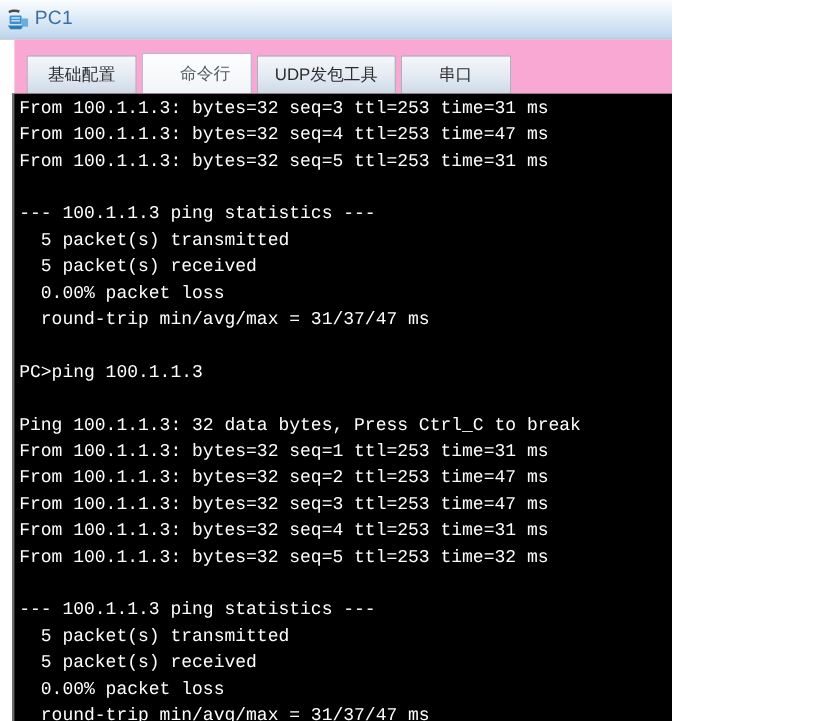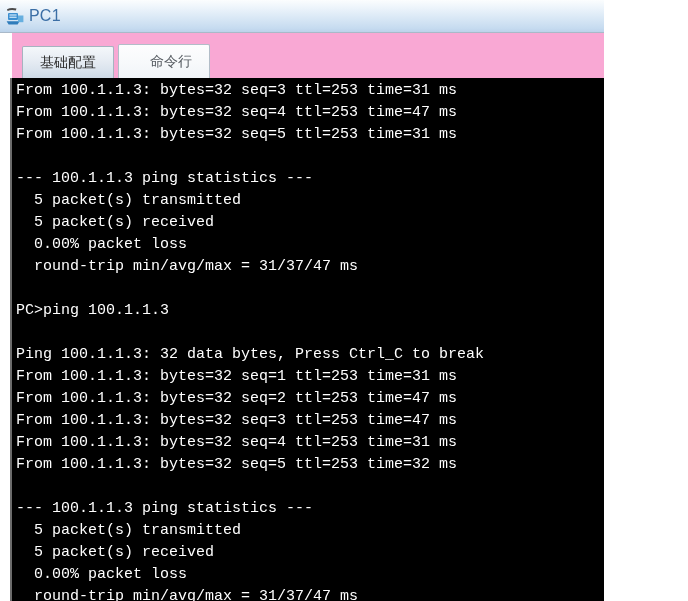--- a/index.html
+++ b/index.html
@@ -8,21 +8,21 @@
     background: #ffffff;
   }
   body {
     width: 688px;
     height: 601px;
     overflow: hidden;
     font-family: "Liberation Sans", sans-serif;
   }
   .window {
     position: relative;
-    width: 604px;
+    width: 560px;
     height: 601px;
     background: #ffffff;
     overflow: hidden;
   }
 
   
   .titlebar {
     position: absolute;
     left: 0;
     top: 0;
@@ -157,20 +157,26 @@
   </div>
 
   <div class="tabstrip">
     <div class="tabs">
       <div class="tab">
         <span>基础配置</span>
       </div>
       <div class="tab selected">
         <span>命令行</span>
       </div>
+      <div class="tab">
+        <span>UDP发包工具</span>
+      </div>
+      <div class="tab">
+        <span>串口</span>
+      </div>
     </div>
   </div>
 
   <div class="terminal-outer">
     <div class="terminal" id="terminal-output"><div class="term-line">From 100.1.1.3: bytes=32 seq=3 ttl=253 time=31 ms</div><div class="term-line">From 100.1.1.3: bytes=32 seq=4 ttl=253 time=47 ms</div><div class="term-line">From 100.1.1.3: bytes=32 seq=5 ttl=253 time=31 ms</div><div class="term-line"></div><div class="term-line">--- 100.1.1.3 ping statistics ---</div><div class="term-line">  5 packet(s) transmitted</div><div class="term-line">  5 packet(s) received</div><div class="term-line">  0.00% packet loss</div><div class="term-line">  round-trip min/avg/max = 31/37/47 ms</div><div class="term-line"></div><div class="term-line">PC&gt;ping 100.1.1.3</div><div class="term-line"></div><div class="term-line">Ping 100.1.1.3: 32 data bytes, Press Ctrl_C to break</div><div class="term-line">From 100.1.1.3: bytes=32 seq=1 ttl=253 time=31 ms</div><div class="term-line">From 100.1.1.3: bytes=32 seq=2 ttl=253 time=47 ms</div><div class="term-line">From 100.1.1.3: bytes=32 seq=3 ttl=253 time=47 ms</div><div class="term-line">From 100.1.1.3: bytes=32 seq=4 ttl=253 time=31 ms</div><div class="term-line">From 100.1.1.3: bytes=32 seq=5 ttl=253 time=32 ms</div><div class="term-line"></div><div class="term-line">--- 100.1.1.3 ping statistics ---</div><div class="term-line">  5 packet(s) transmitted</div><div class="term-line">  5 packet(s) received</div><div class="term-line">  0.00% packet loss</div><div class="term-line">  round-trip min/avg/max = 31/37/47 ms</div></div>
 
   </div>
 
 </div>
 

